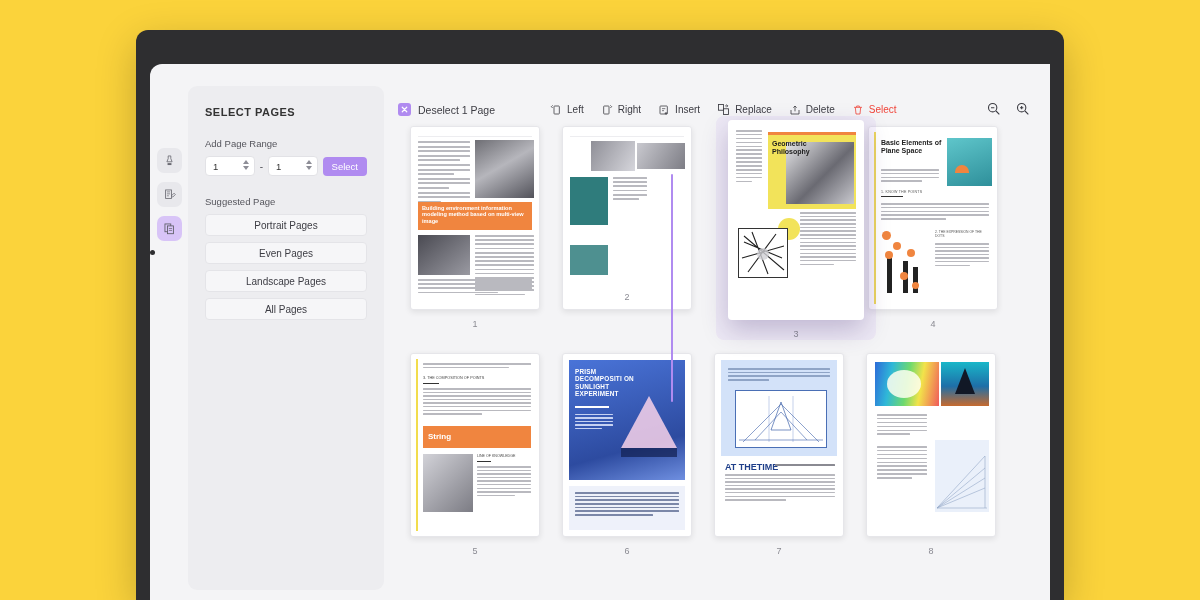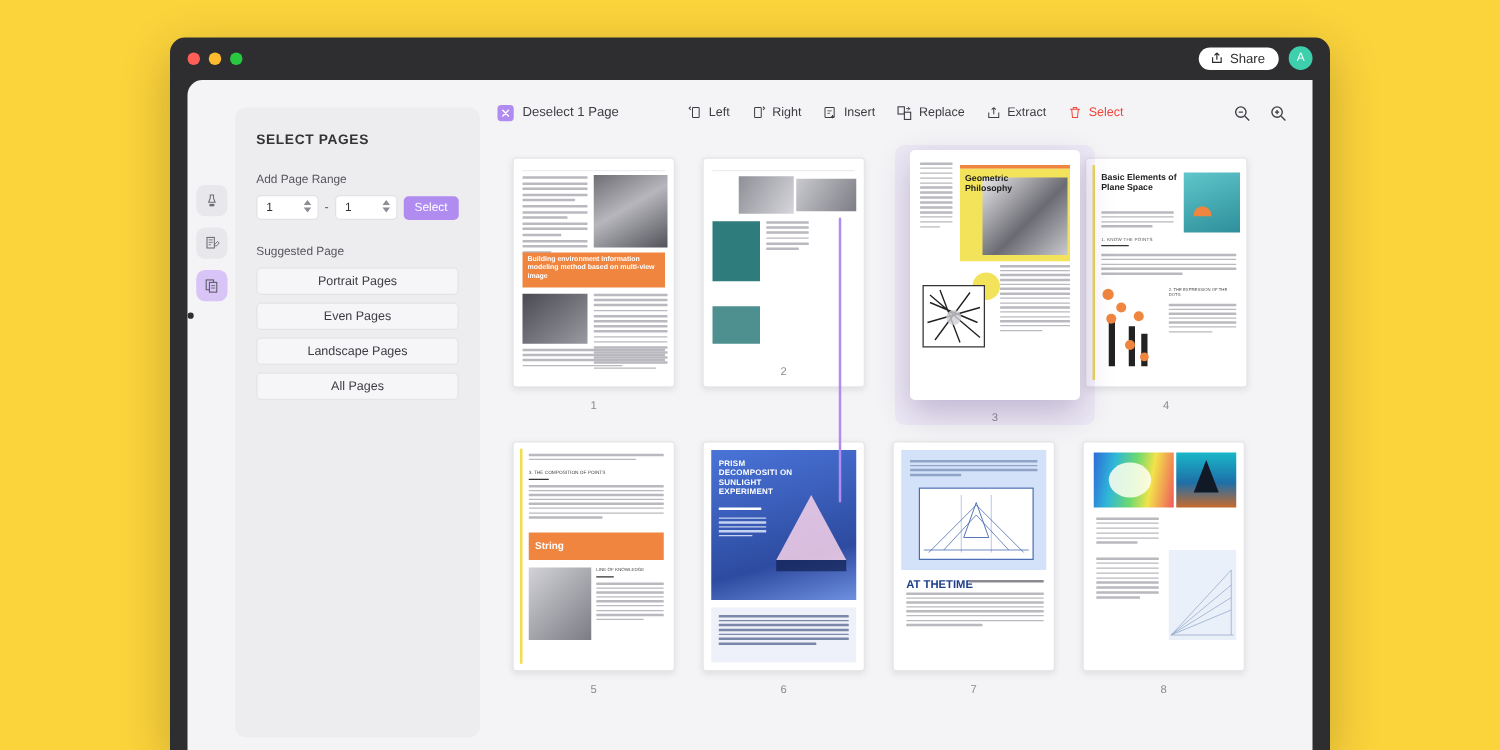--- a/index.html
+++ b/index.html
@@ -95,21 +95,21 @@
     width: 100%; height: 22px; margin-bottom: 6px;
     background: #f6f6f8; border: 1px solid #e4e4e8; border-radius: 4px;
     font-size: 10px; color: #3c3c43;
     display: flex; align-items: center; justify-content: center;
     font-family: "Liberation Sans", sans-serif;
   }
 
   
   .toolbar {
     position: absolute; left: 234px; top: 0; right: 0; height: 52px;
-    display: flex; align-items: center;
+    display: flex; align-items: flex-end;
   }
   .deselect { display: flex; align-items: center; gap: 7px; margin-left: 14px; }
   .chk {
     width: 13px; height: 13px; border-radius: 3px; background: #b08bf0;
     display: flex; align-items: center; justify-content: center;
   }
   .deselect-lbl { font-size: 10.5px; color: #3c3c43; }
   .tools { display: flex; align-items: center; gap: 17px; margin-left: 55px; }
   .tool { display: flex; align-items: center; gap: 5px; font-size: 10px; color: #3c3c43; }
   .tool.danger { color: #f0453a; }
@@ -153,39 +153,20 @@
   .ttl { position: absolute; font-weight: bold; line-height: 1.15; }
 
   .p-head { position: absolute; left: 7px; right: 7px; top: 5px; height: 5px; border-bottom: .5px solid #ededf0; }
 </style>
 </head>
 <body>
 
 <div class="stage">
   <div class="window">
 
-    <div class="titlebar">
-      <div class="lights">
-        <span class="light l-red"></span>
-        <span class="light l-yellow"></span>
-        <span class="light l-green"></span>
-      </div>
-      <div class="tb-right">
-        <div class="share-btn">
-          <svg width="11" height="11" viewBox="0 0 16 16">
-            <path d="M3 7v6h10V7" fill="none" stroke="#2e2e30" stroke-width="1.4"></path>
-            <path d="M8 10V2M8 2L5.2 4.8M8 2l2.8 2.8" fill="none" stroke="#2e2e30" stroke-width="1.4"></path>
-          </svg>
-          <span>Share</span>
-        </div>
-        <div class="avatar">
-          <span>A</span>
-        </div>
-      </div>
-    </div>
 
     <div class="app">
 
       <div class="rail">
         <div class="rail-btn">
           <svg width="13" height="13" viewBox="0 0 20 20">
             <path d="M8 3h4v4l2 5H6l2-5z" fill="none" stroke="#6b6b73" stroke-width="1.3"></path>
             <rect x="7" y="14" width="6" height="3" fill="#6b6b73"></rect>
           </svg>
         </div>
@@ -277,21 +258,21 @@
               <rect x="9" y="8" width="7" height="8" fill="none" stroke="#3c3c43" stroke-width="1.2"></rect>
               <path d="M11 4h4M13 2l2 2-2 2" fill="none" stroke="#3c3c43" stroke-width="1"></path>
             </svg>
             <span>Replace</span>
           </div>
           <div class="tool">
             <svg width="12" height="12" viewBox="0 0 18 18">
               <path d="M3 9v6h12V9" fill="none" stroke="#3c3c43" stroke-width="1.2"></path>
               <path d="M9 11V3M9 3L6.5 5.5M9 3l2.5 2.5" fill="none" stroke="#3c3c43" stroke-width="1.2"></path>
             </svg>
-            <span>Extract</span>
+            <span>Delete</span>
           </div>
           <div class="tool danger">
             <svg width="12" height="12" viewBox="0 0 18 18">
               <path d="M3 5h12M7 5V3h4v2M5 5l1 10h6l1-10" fill="none" stroke="#f0453a" stroke-width="1.2"></path>
             </svg>
             <span>Select</span>
           </div>
         </div>
 
         <div class="zooms">

